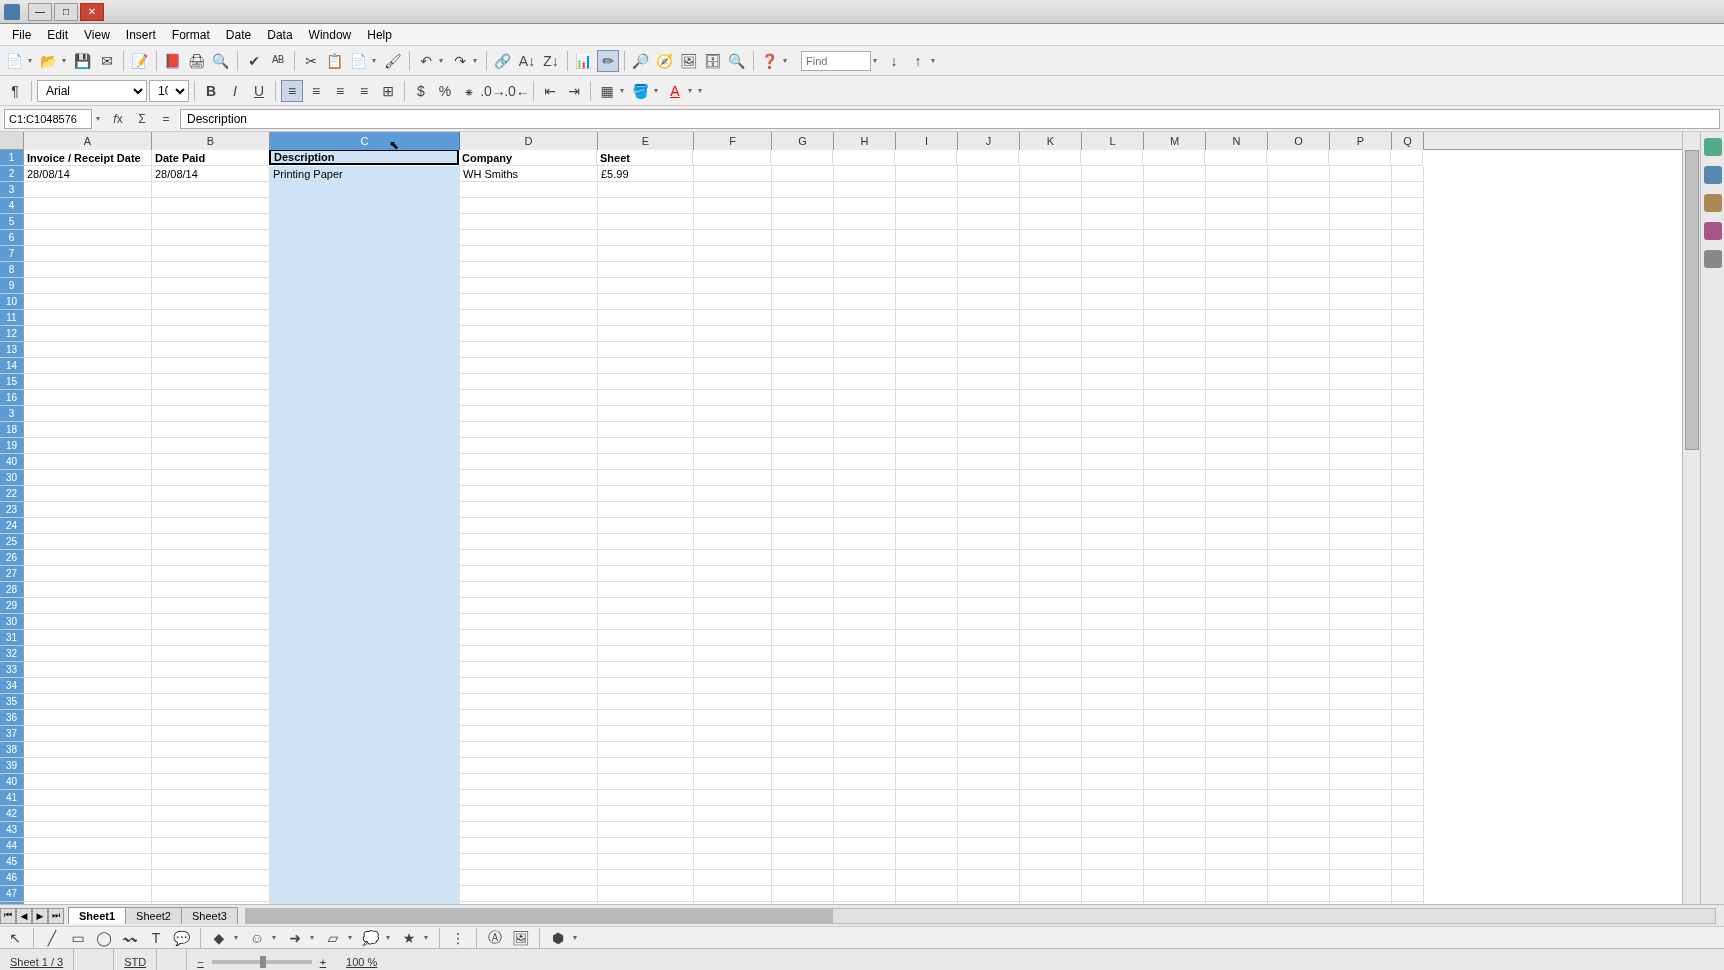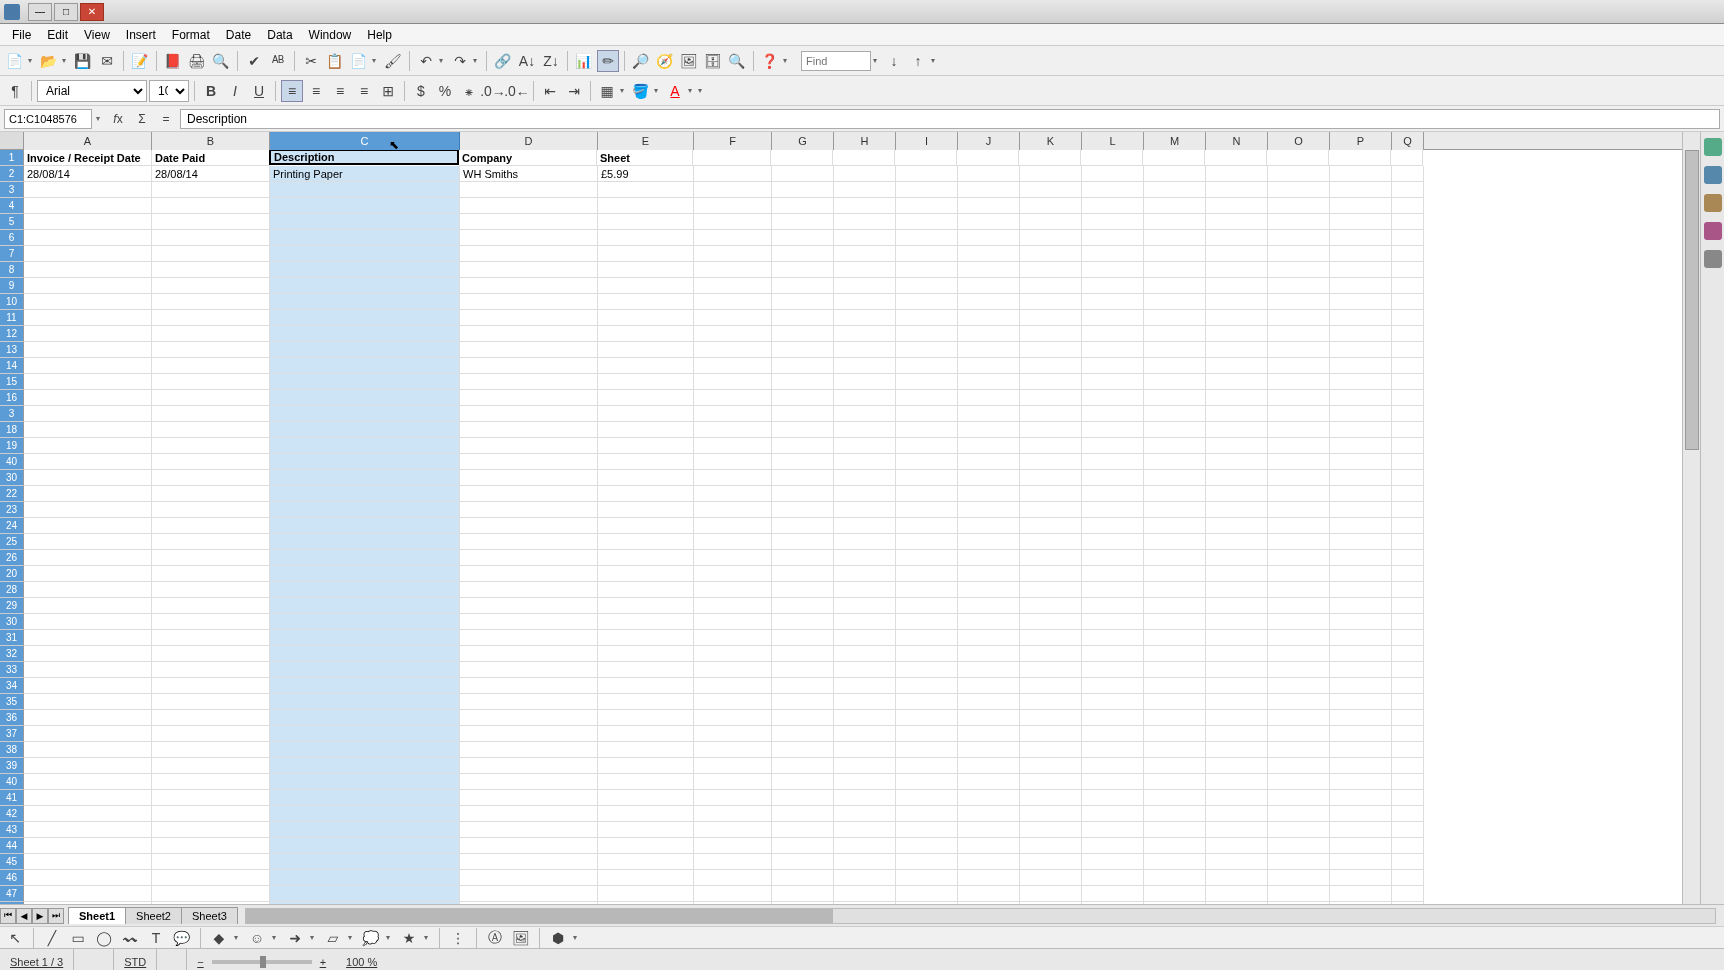--- a/index.html
+++ b/index.html
@@ -250,21 +250,21 @@
           <div class="row-h selected">3</div>
           <div class="row-h selected">18</div>
           <div class="row-h selected">19</div>
           <div class="row-h selected">40</div>
           <div class="row-h selected">30</div>
           <div class="row-h selected">22</div>
           <div class="row-h selected">23</div>
           <div class="row-h selected">24</div>
           <div class="row-h selected">25</div>
           <div class="row-h selected">26</div>
-          <div class="row-h selected">20</div>
+          <div class="row-h selected">27</div>
           <div class="row-h selected">28</div>
           <div class="row-h selected">29</div>
           <div class="row-h selected">30</div>
           <div class="row-h selected">31</div>
           <div class="row-h selected">32</div>
           <div class="row-h selected">33</div>
           <div class="row-h selected">34</div>
           <div class="row-h selected">35</div>
           <div class="row-h selected">36</div>
           <div class="row-h selected">37</div>

